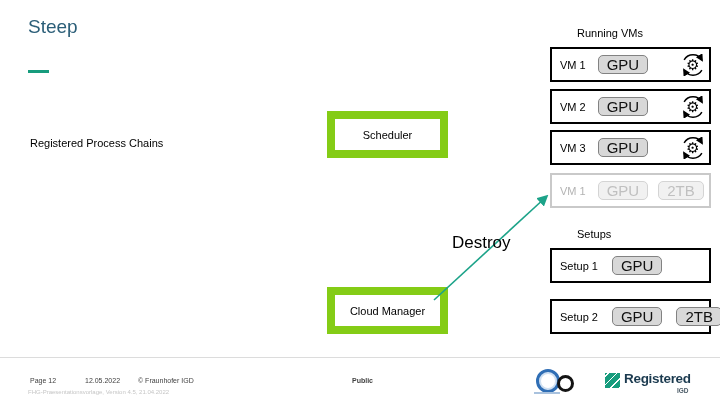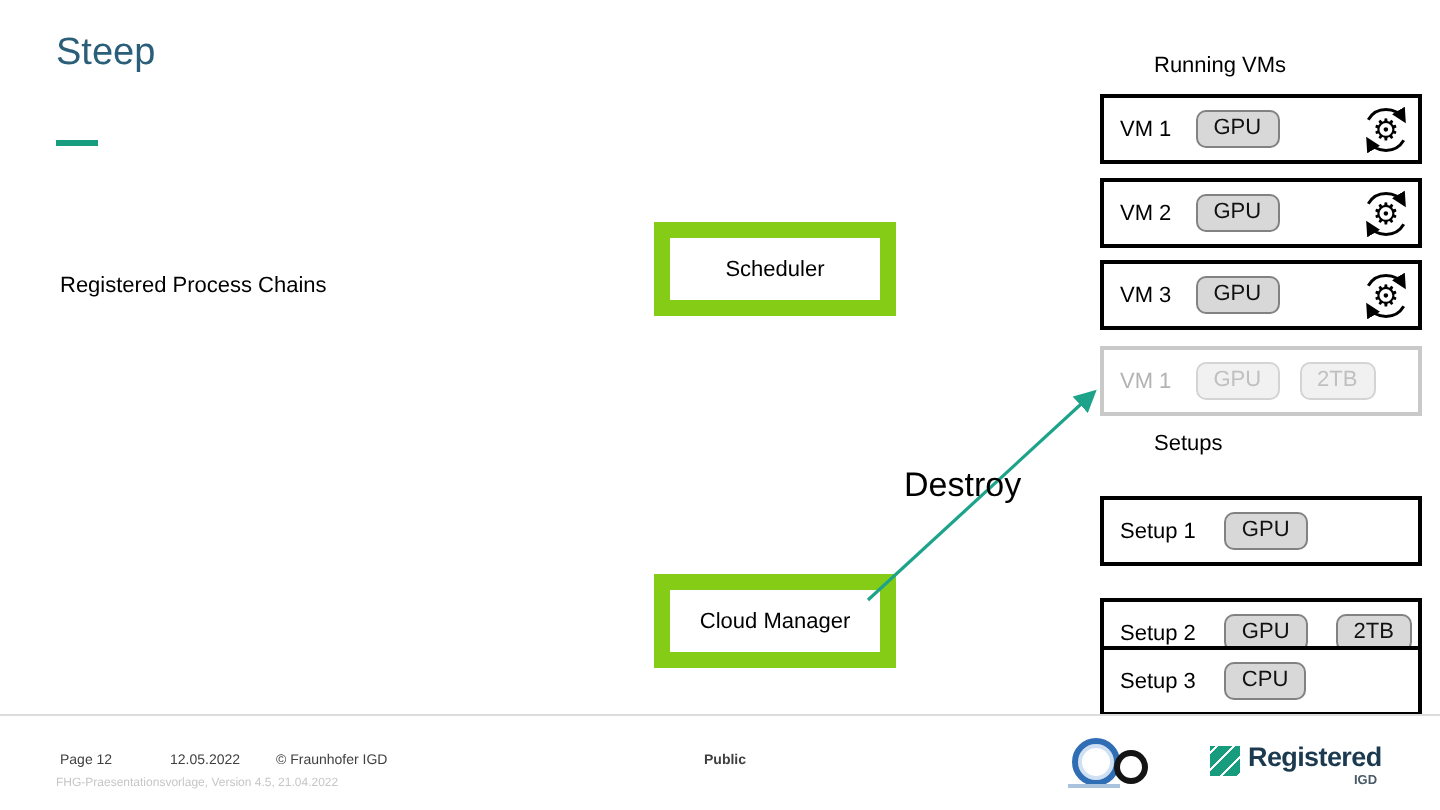--- a/index.html
+++ b/index.html
@@ -18,27 +18,27 @@
         display:flex;align-items:center;justify-content:center;font-size:11px;color:#000;}
   .node.scheduler{left:327px;top:111px;}
   .node.cloud{left:327px;top:287px;}
 
   .arrow-layer{position:absolute;left:0;top:0;width:720px;height:405px;pointer-events:none;}
   .arrow-label{position:absolute;left:452px;top:233px;font-size:17px;color:#000;}
 
   
   .section-label{position:absolute;font-size:11px;color:#000;padding-left:27px;}
   .lbl-running{left:550px;top:27px;}
-  .lbl-setups{left:550px;top:216px;}
+  .lbl-setups{left:550px;top:228px;}
 
   .row{position:absolute;left:550px;width:147px;height:31px;border:2px solid #000;background:#fff;
        display:flex;align-items:center;padding:0 2px 0 8px;box-sizing:content-box;}
   .row-label{font-size:11px;color:#000;white-space:nowrap;}
   .chip{margin-left:12px;background:#D8D8D8;border:1px solid #828282;border-radius:5px;
-        padding:2px 8px;font-size:11px;color:#111;line-height:13px;}
+        padding:2px 8px;font-size:15px;color:#111;line-height:13px;}
   .chip + .chip{margin-left:10px;}
   .gear{margin-left:auto;width:28px;height:28px;flex:0 0 auto;}
 
   .vm1{top:47px;} .vm2{top:89px;} .vm3{top:130px;}
   .vm4{top:173px;border-color:#C9C9C9;}
   .vm4 .row-label{color:#B3B3B3;}
   .vm4 .chip{background:#F1F1F1;border-color:#D4D4D4;color:#C0C0C0;}
 
   .setup1{top:248px;} .setup2{top:299px;} .setup3{top:323px;}
   .setup-row .chip{margin-left:14px;}
@@ -133,24 +133,20 @@
 
   <div class="row setup-row setup1">
     <span class="row-label">Setup 1</span>
     <span class="chip">GPU</span>
   </div>
   <div class="row setup-row setup2">
     <span class="row-label">Setup 2</span>
     <span class="chip">GPU</span>
     <span class="chip">2TB</span>
   </div>
-  <div class="row setup-row setup3">
-    <span class="row-label">Setup 3</span>
-    <span class="chip">CPU</span>
-  </div>
 
   <div class="footer-divider"></div>
   <div class="ft ft-page">Page 12</div>
   <div class="ft ft-date">12.05.2022</div>
   <div class="ft ft-copy">© Fraunhofer IGD</div>
   <div class="ft ft-public">Public</div>
   <div class="ft-note">FHG-Praesentationsvorlage, Version 4.5, 21.04.2022</div>
 
   <div class="badge-blue"></div>
   <div class="badge-blue-caption"></div>

